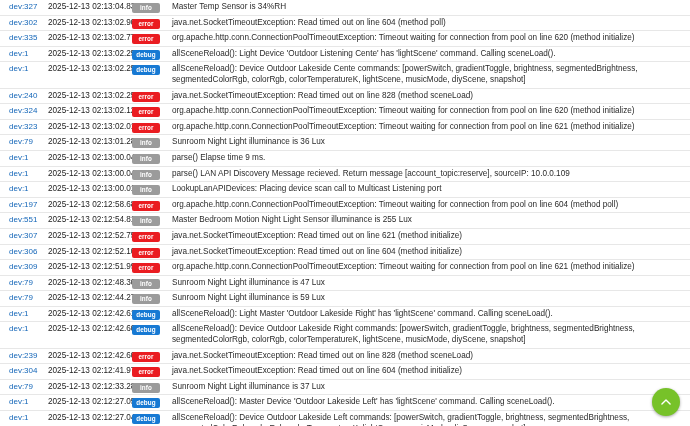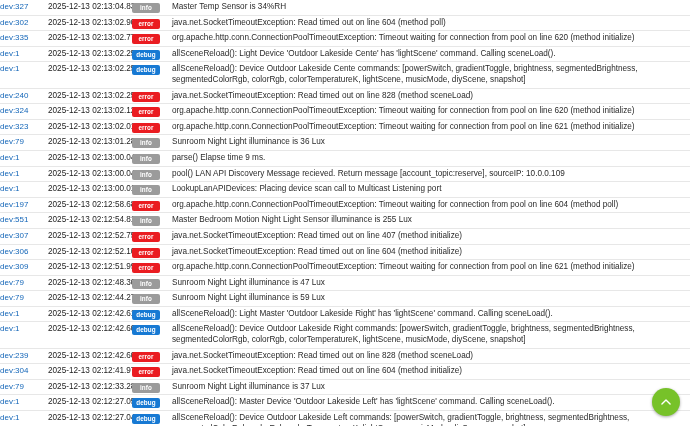--- a/index.html
+++ b/index.html
@@ -29,20 +29,21 @@
   }
   .log-row > td {
     padding: 2px 0 2px 0;
     font-size: 8.2px;
     line-height: 10.6px;
     color: #222222;
     vertical-align: top;
   }
   td.col-device {
     width: 46px;
+    padding-left: 9px;
     white-space: nowrap;
   }
   td.col-device a {
     color: #1466b8;
     text-decoration: none;
     font-size: 8px;
   }
   td.col-time {
     width: 82px;
     text-align: left;
@@ -120,21 +121,21 @@
         <tr class="log-row">
           <td class="col-device"><a href="#">dev:335</a></td>
           <td class="col-time">2025-12-13 02:13:02.774 PM</td>
           <td class="col-level"><span class="badge badge-error">error</span></td>
           <td class="col-message">org.apache.http.conn.ConnectionPoolTimeoutException: Timeout waiting for connection from pool on line 620 (method initialize)</td>
         </tr>
         <tr class="log-row">
           <td class="col-device"><a href="#">dev:1</a></td>
           <td class="col-time">2025-12-13 02:13:02.257 PM</td>
           <td class="col-level"><span class="badge badge-debug">debug</span></td>
-          <td class="col-message">allSceneReload(): Light Device 'Outdoor Lakeside Cente' has 'lightScene' command. Calling sceneLoad().</td>
+          <td class="col-message">allSceneReload(): Light Device 'Outdoor Listening Cente' has 'lightScene' command. Calling sceneLoad().</td>
         </tr>
         <tr class="log-row">
           <td class="col-device"><a href="#">dev:1</a></td>
           <td class="col-time">2025-12-13 02:13:02.256 PM</td>
           <td class="col-level"><span class="badge badge-debug">debug</span></td>
           <td class="col-message">allSceneReload(): Device Outdoor Lakeside Cente commands: [powerSwitch, gradientToggle, brightness, segmentedBrightness, segmentedColorRgb, colorRgb, colorTemperatureK, lightScene, musicMode, diyScene, snapshot]</td>
         </tr>
         <tr class="log-row">
           <td class="col-device"><a href="#">dev:240</a></td>
           <td class="col-time">2025-12-13 02:13:02.255 PM</td>
@@ -162,21 +163,21 @@
         <tr class="log-row">
           <td class="col-device"><a href="#">dev:1</a></td>
           <td class="col-time">2025-12-13 02:13:00.047 PM</td>
           <td class="col-level"><span class="badge badge-info">info</span></td>
           <td class="col-message">parse() Elapse time 9 ms.</td>
         </tr>
         <tr class="log-row">
           <td class="col-device"><a href="#">dev:1</a></td>
           <td class="col-time">2025-12-13 02:13:00.046 PM</td>
           <td class="col-level"><span class="badge badge-info">info</span></td>
-          <td class="col-message">pool() LAN API Discovery Message recieved. Return message [account_topic:reserve], sourceIP: 10.0.0.109</td>
+          <td class="col-message">parse() LAN API Discovery Message recieved. Return message [account_topic:reserve], sourceIP: 10.0.0.109</td>
         </tr>
         <tr class="log-row">
           <td class="col-device"><a href="#">dev:1</a></td>
           <td class="col-time">2025-12-13 02:13:00.016 PM</td>
           <td class="col-level"><span class="badge badge-info">info</span></td>
           <td class="col-message">LookupLanAPIDevices: Placing device scan call to Multicast Listening port</td>
         </tr>
         <tr class="log-row">
           <td class="col-device"><a href="#">dev:197</a></td>
           <td class="col-time">2025-12-13 02:12:58.684 PM</td>
@@ -186,21 +187,21 @@
         <tr class="log-row">
           <td class="col-device"><a href="#">dev:551</a></td>
           <td class="col-time">2025-12-13 02:12:54.811 PM</td>
           <td class="col-level"><span class="badge badge-info">info</span></td>
           <td class="col-message">Master Bedroom Motion Night Light Sensor illuminance is 255 Lux</td>
         </tr>
         <tr class="log-row">
           <td class="col-device"><a href="#">dev:307</a></td>
           <td class="col-time">2025-12-13 02:12:52.750 PM</td>
           <td class="col-level"><span class="badge badge-error">error</span></td>
-          <td class="col-message">java.net.SocketTimeoutException: Read timed out on line 407 (method initialize)</td>
+          <td class="col-message">java.net.SocketTimeoutException: Read timed out on line 621 (method initialize)</td>
         </tr>
         <tr class="log-row">
           <td class="col-device"><a href="#">dev:306</a></td>
           <td class="col-time">2025-12-13 02:12:52.105 PM</td>
           <td class="col-level"><span class="badge badge-error">error</span></td>
           <td class="col-message">java.net.SocketTimeoutException: Read timed out on line 604 (method initialize)</td>
         </tr>
         <tr class="log-row">
           <td class="col-device"><a href="#">dev:309</a></td>
           <td class="col-time">2025-12-13 02:12:51.990 PM</td>

